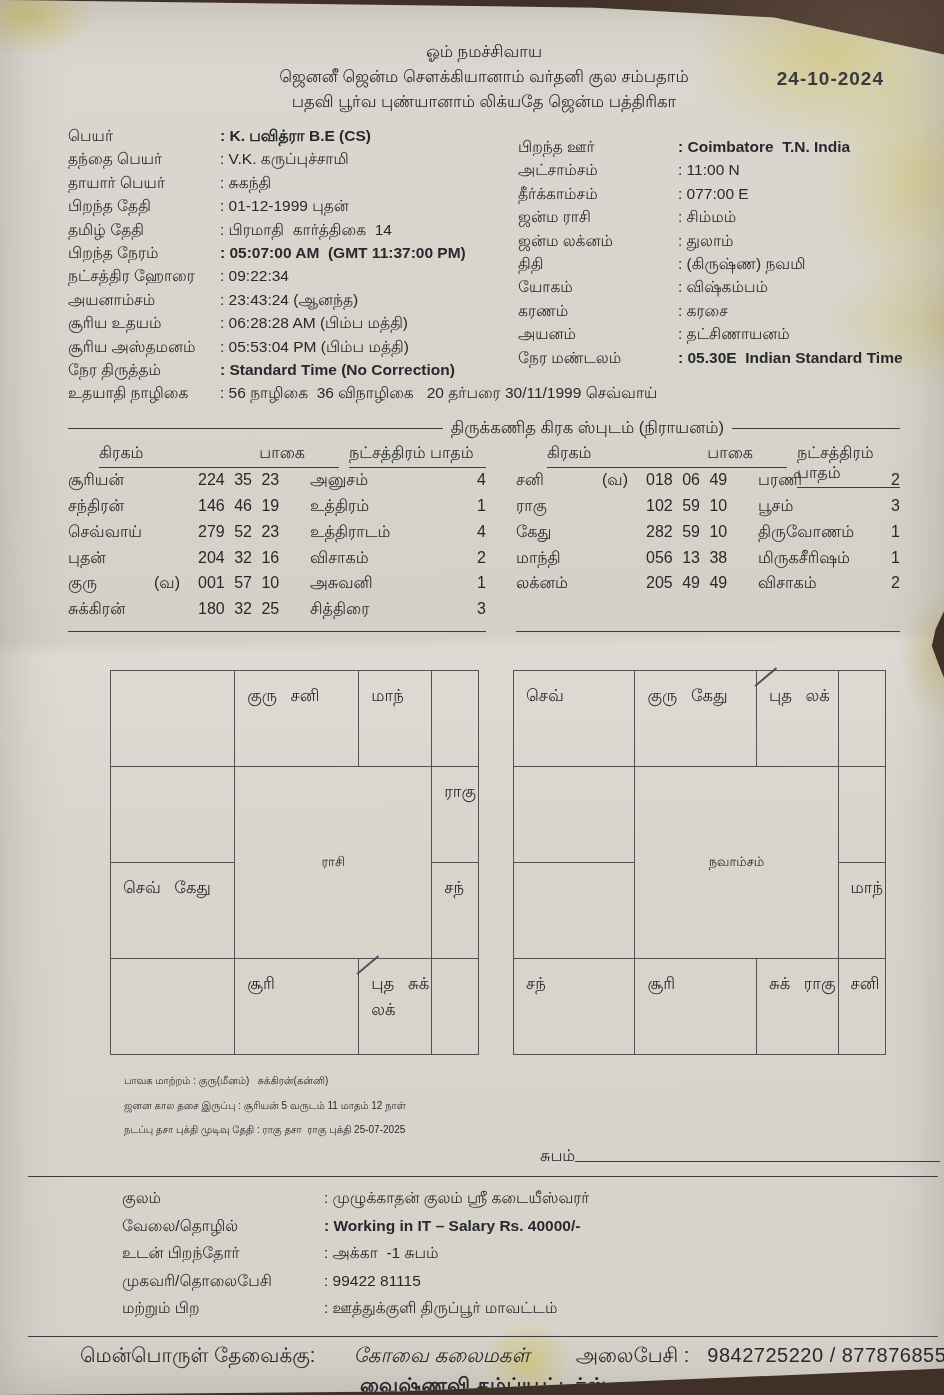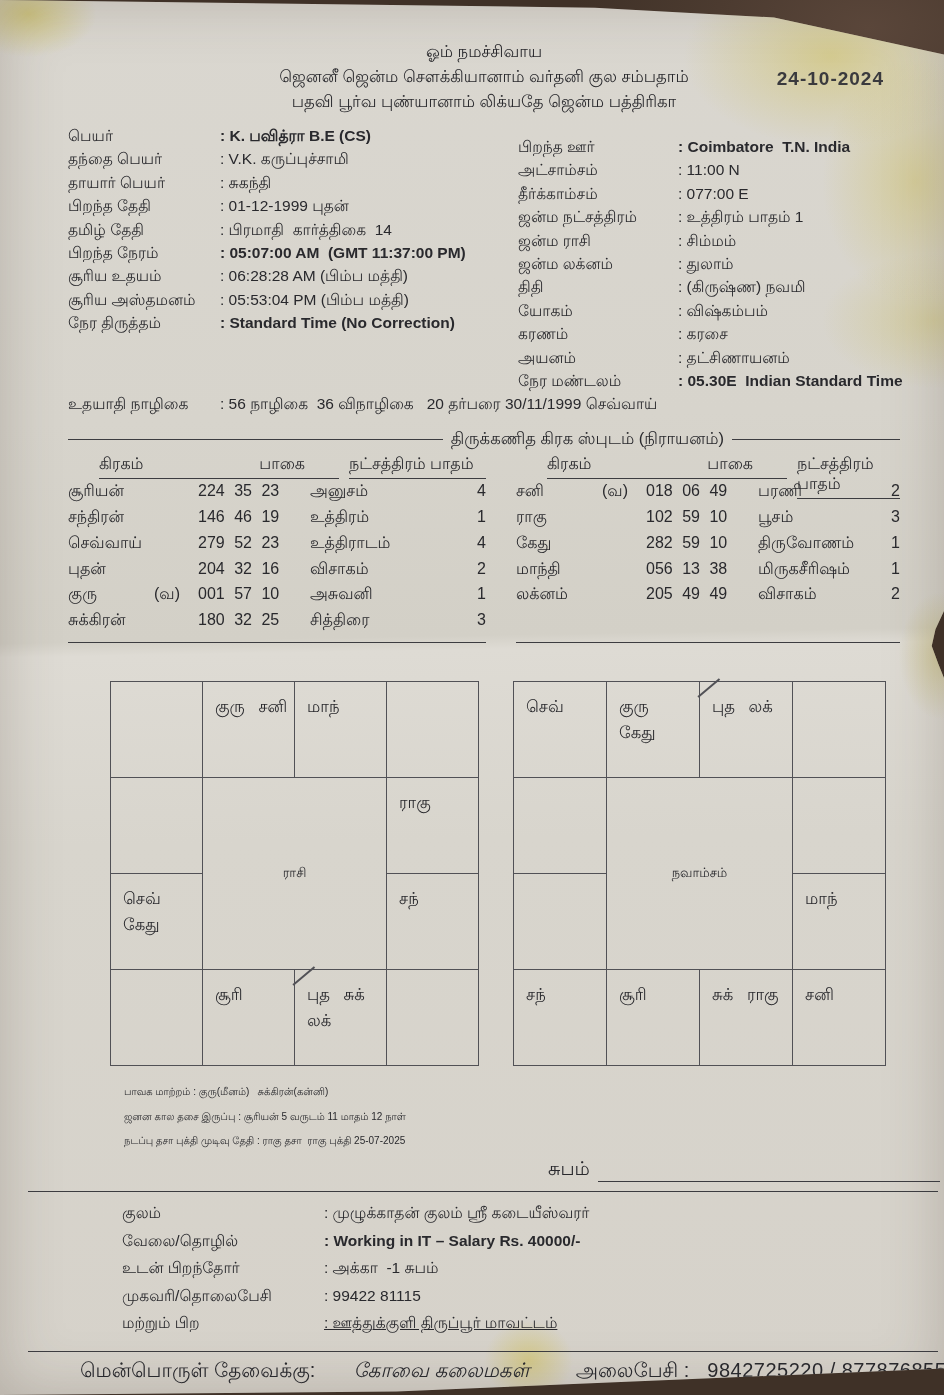--- a/index.html
+++ b/index.html
@@ -56,47 +56,47 @@
   .hseg1 .hp{padding-right:34px;}
   .hseg2{border-bottom:1.5px solid #3c3c40;margin-left:10px;flex:1;padding-bottom:3px;}
   .prow{display:flex;font-size:16px;height:25.8px;align-items:baseline;}
   .pg{width:86px;}.pr{width:44px;}.pp{width:112px;white-space:pre;word-spacing:5px;}
   .pn{flex:1;}.ppd{width:22px;text-align:right;}
   .tbl-rule{border-top:1.5px solid #3c3c40;margin-top:5px;}
   .ptable.rgt .tbl-rule{margin-top:31px;}
 
   
   .charts{display:flex;margin-top:38px;margin-left:42px;}
-  .chart{width:368px;height:384px;display:grid;grid-template-columns:repeat(4,1fr);grid-template-rows:repeat(4,1fr);
+  .chart{width:368px;height:384px;display:grid;grid-template-columns:repeat(2,1fr);grid-template-rows:repeat(4,1fr);
     border-top:1.5px solid #515156;border-left:1.5px solid #515156;flex-shrink:0;}
   .chart.nav{width:372px;margin-left:34px;}
   .ccell,.ccenter{border-right:1.5px solid #515156;border-bottom:1.5px solid #515156;position:relative;}
   .ccell{padding:12px 2px 0 12px;font-size:16.5px;white-space:pre-line;word-spacing:9px;line-height:1.55;}
   .ccenter{grid-area:2/2/4/4;display:flex;align-items:center;justify-content:center;font-size:13px;}
   .c0{grid-area:1/1}.c1{grid-area:1/2}.c2{grid-area:1/3}.c3{grid-area:1/4}
   .c4{grid-area:2/1}.c5{grid-area:2/4}.c6{grid-area:3/1}.c7{grid-area:3/4}
   .c8{grid-area:4/1}.c9{grid-area:4/2}.c10{grid-area:4/3}.c11{grid-area:4/4}
   .lagna::before{content:"";position:absolute;top:14px;left:-2px;width:28px;height:1.8px;
     background:#515156;transform:rotate(-40deg);transform-origin:left center;}
 
   
   .dasa{margin-top:20px;margin-left:56px;font-size:10px;}
   .dasa .drow2{display:flex;height:24.6px;align-items:baseline;}
   .dasa .dl{white-space:pre;}
-  .subham-row{display:flex;align-items:flex-end;margin-top:-2px;font-size:19px;gap:8px;}
+  .subham-row{display:flex;align-items:flex-start;margin-top:-2px;font-size:16px;}
   .subham-sp{width:472px;}
   .subham-rule{flex:1;border-top:1.5px solid #3c3c40;margin-top:14px;margin-right:-40px;}
   .hr-full{border-top:1.6px solid #3c3c40;margin:9px -38px 0 -40px;}
 
   
   .family{margin-top:12px;margin-left:54px;font-size:15.5px;}
   .frow{display:flex;height:27.6px;align-items:baseline;}
   .flbl{width:202px;flex-shrink:0;}
   .fval{white-space:pre;}
-  .fval.und{text-decoration:underline;}
+  .fval.und{}
 
   
   .foot1{display:flex;margin:7px 0 0 12px;font-size:20px;align-items:baseline;}
   .f-name{margin-left:38px;font-style:italic;}
   .f-phlbl{margin-left:46px;}
   .f-phones{margin-left:18px;letter-spacing:.5px;}
   .company{text-align:center;font-size:20px;font-weight:bold;margin-top:5px;letter-spacing:.5px;}
 </style>
 </head>
 <body>
@@ -132,20 +132,28 @@
             </div>
         <div class="drow">
               <span class="dlbl">தமிழ் தேதி</span>
               <span class="dval">: பிரமாதி  கார்த்திகை  14</span>
             </div>
         <div class="drow">
               <span class="dlbl">பிறந்த நேரம்</span>
               <span class="dval b">: 05:07:00 AM  (GMT 11:37:00 PM)</span>
             </div>
         <div class="drow">
+              <span class="dlbl">நட்சத்திர ஹோரை</span>
+              <span class="dval">: 09:22:34</span>
+            </div>
+        <div class="drow">
+              <span class="dlbl">அயனாம்சம்</span>
+              <span class="dval">: 23:43:24 (ஆனந்த)</span>
+            </div>
+        <div class="drow">
               <span class="dlbl">சூரிய உதயம்</span>
               <span class="dval">: 06:28:28 AM (பிம்ப மத்தி)</span>
             </div>
         <div class="drow">
               <span class="dlbl">சூரிய அஸ்தமனம்</span>
               <span class="dval">: 05:53:04 PM (பிம்ப மத்தி)</span>
             </div>
         <div class="drow">
               <span class="dlbl">நேர திருத்தம்</span>
               <span class="dval b">: Standard Time (No Correction)</span>
@@ -156,24 +164,20 @@
               <span class="dlbl">பிறந்த ஊர்</span>
               <span class="dval b">: Coimbatore  T.N. India</span>
             </div>
         <div class="drow">
               <span class="dlbl">அட்சாம்சம்</span>
               <span class="dval">: 11:00 N</span>
             </div>
         <div class="drow">
               <span class="dlbl">தீர்க்காம்சம்</span>
               <span class="dval">: 077:00 E</span>
-            </div>
-        <div class="drow">
-              <span class="dlbl">ஜன்ம நட்சத்திரம்</span>
-              <span class="dval">: உத்திரம் பாதம் 1</span>
             </div>
         <div class="drow">
               <span class="dlbl">ஜன்ம ராசி</span>
               <span class="dval">: சிம்மம்</span>
             </div>
         <div class="drow">
               <span class="dlbl">ஜன்ம லக்னம்</span>
               <span class="dval">: துலாம்</span>
             </div>
         <div class="drow">

